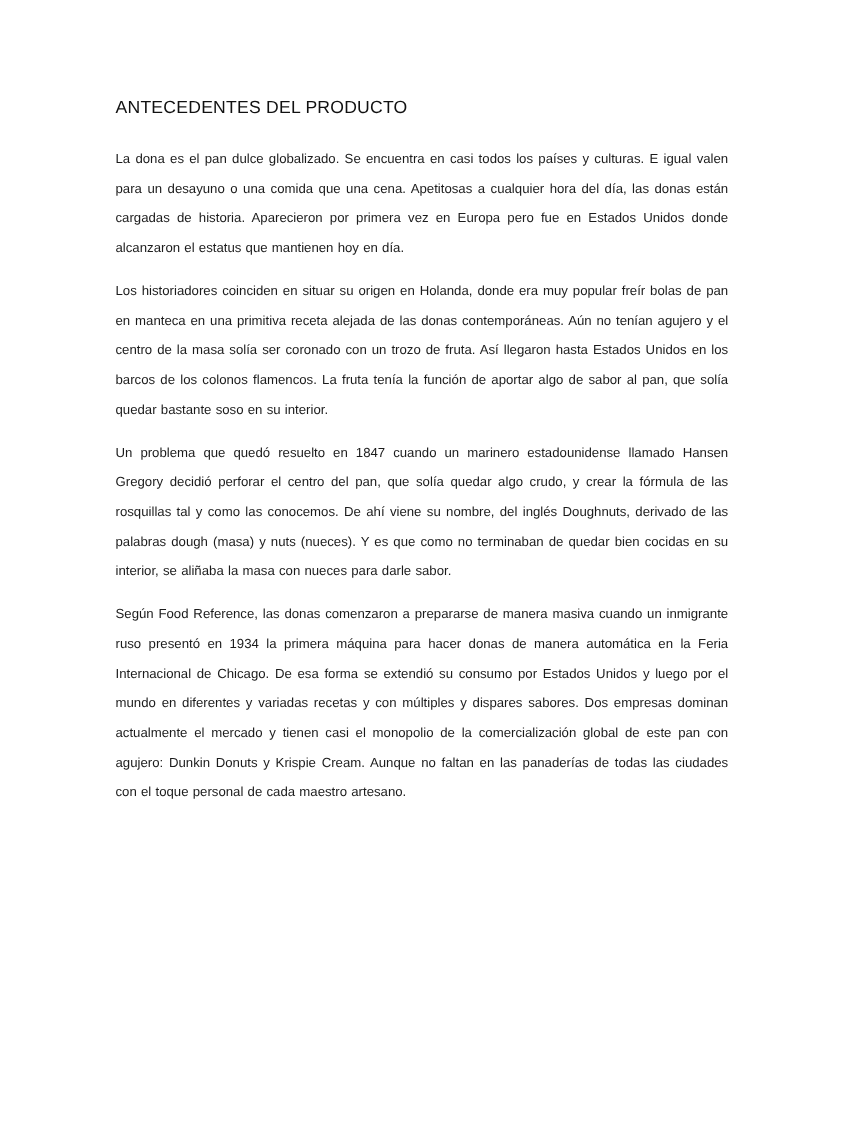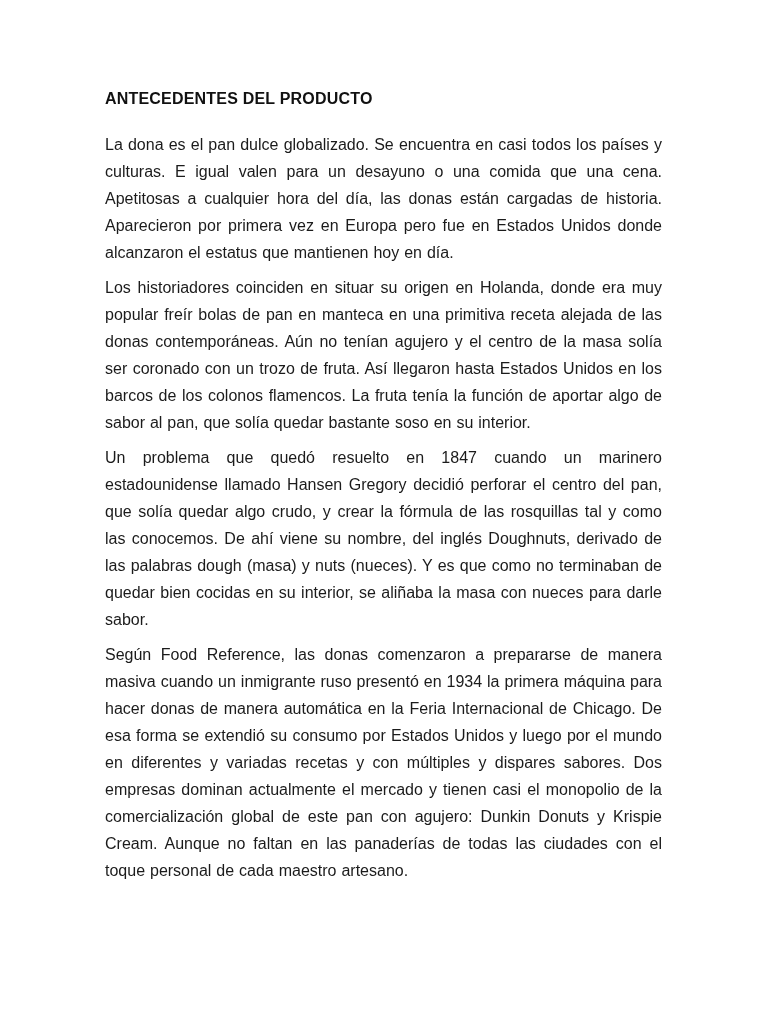--- a/index.html
+++ b/index.html
@@ -18,27 +18,27 @@
   .doc-page {
     position: absolute;
     top: 91px;
     left: 105px;
     width: 557px;
   }
   .doc-title {
     margin: 0 0 24px 0;
     font-size: 16px;
     line-height: 16px;
-    font-weight: bold;
+    font-weight: normal;
     letter-spacing: 0.2px;
     color: #111111;
   }
   .doc-paragraph {
-    margin: 0 0 8px 0;
-    font-size: 16px;
+    margin: 12px 0 8px 0;
+    font-size: 12px;
     line-height: 27px;
     text-align: justify;
     text-justify: inter-word;
     color: #1b1b1b;
     word-spacing: 0.5px;
   }
 </style>
 </head>
 <body>
 

